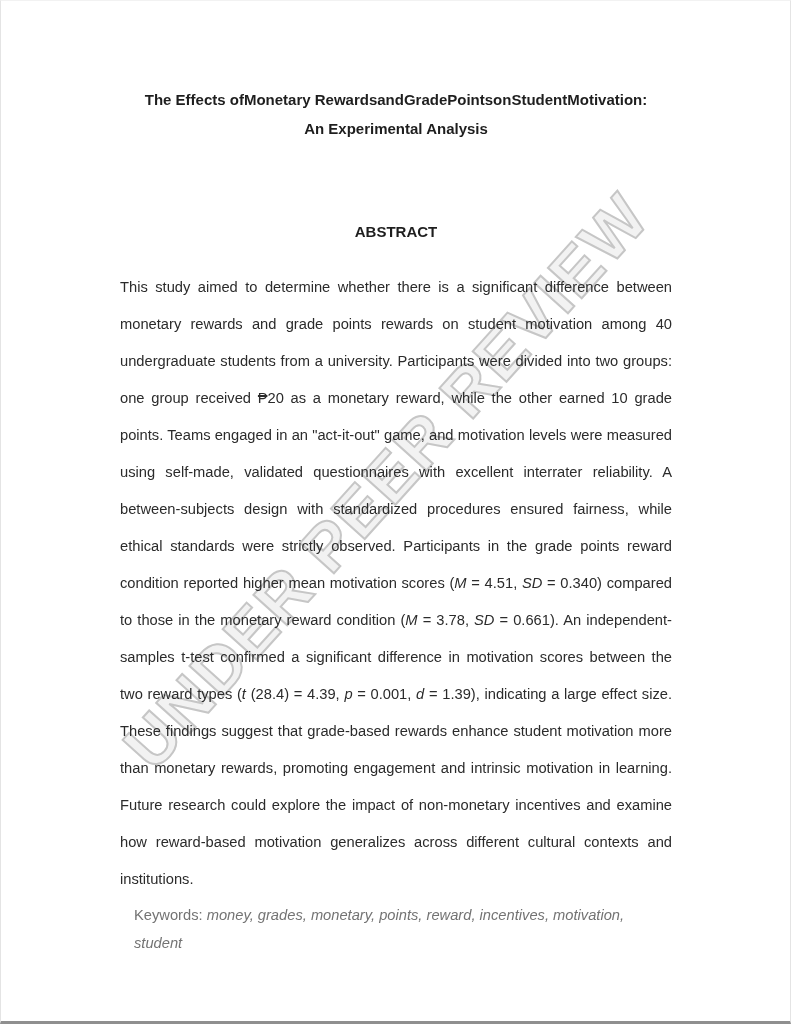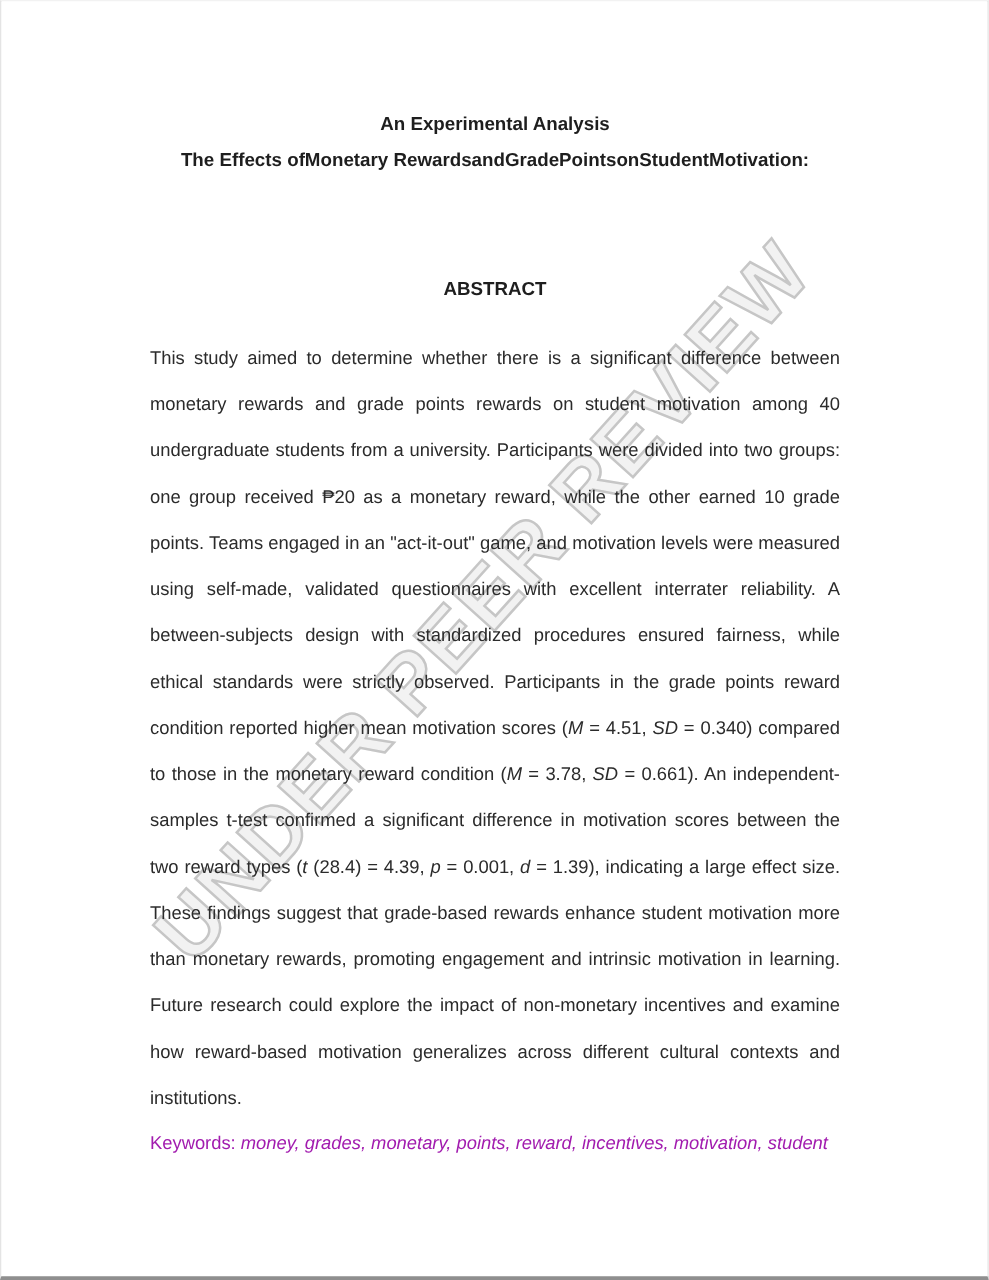--- a/index.html
+++ b/index.html
@@ -60,38 +60,38 @@
   }
   .abstract-body {
     margin: 29px 0 0 0;
     font-size: 14.7px;
     line-height: 37px;
     text-align: justify;
     color: #2b2b2b;
   }
   .it { font-style: italic; }
   .keywords {
-    margin: 3px 0 0 0;
+    margin: 3px 0 0 14px;
     font-size: 14.7px;
     line-height: 28.3px;
-    color: #a21caf;
+    color: #737373;
   }
 </style>
 </head>
 <body>
 
 <div class="page">
 
   <div class="watermark">UNDER PEER REVIEW</div>
 
   <div class="content">
 
     <h1 class="title">
+        <span class="title-line">The Effects ofMonetary RewardsandGradePointsonStudentMotivation:</span>
         <span class="title-line">An Experimental Analysis</span>
-        <span class="title-line">The Effects ofMonetary RewardsandGradePointsonStudentMotivation:</span>
       </h1>
 
     <h2 class="abstract-heading">ABSTRACT</h2>
 
     <p class="abstract-body"><span>This study aimed to determine whether there is a significant difference between monetary rewards and grade points rewards on student motivation among 40 undergraduate students from a university. Participants were divided into two groups: one group received ₱20 as a monetary reward, while the other earned 10 grade points. Teams engaged in an "act-it-out" game, and motivation levels were measured using self-made, validated questionnaires with excellent interrater reliability. A between-subjects design with standardized procedures ensured fairness, while ethical standards were strictly observed. Participants in the grade points reward condition reported higher mean motivation scores (</span><span class="it">M</span><span> = 4.51, </span><span class="it">SD</span><span> = 0.340) compared to those in the monetary reward condition (</span><span class="it">M</span><span> = 3.78, </span><span class="it">SD</span><span> = 0.661). An independent-samples t-test confirmed a significant difference in motivation scores between the two reward types (</span><span class="it">t</span><span> (28.4) = 4.39, </span><span class="it">p</span><span> = 0.001, </span><span class="it">d</span><span> = 1.39), indicating a large effect size. These findings suggest that grade-based rewards enhance student motivation more than monetary rewards, promoting engagement and intrinsic motivation in learning. Future research could explore the impact of non-monetary incentives and examine how reward-based motivation generalizes across different cultural contexts and institutions.</span></p>
 
     <p class="keywords"><span>Keywords: </span><span class="it">money, grades, monetary, points, reward, incentives, motivation, student</span></p>
 
   </div>
 

